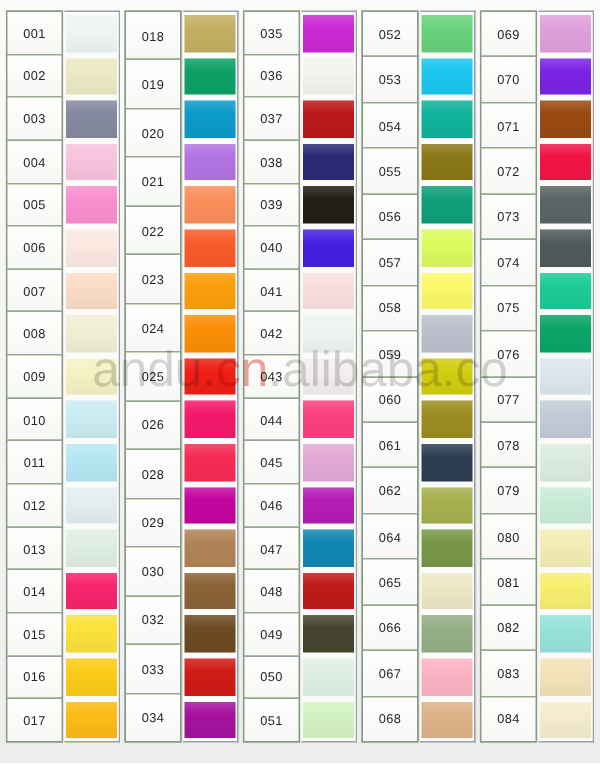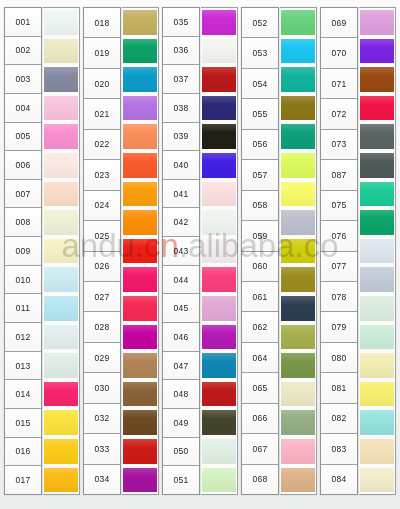--- a/index.html
+++ b/index.html
@@ -213,21 +213,20 @@
         <div class="codes">
           <div class="code-cell">018</div>
           <div class="code-cell">019</div>
           <div class="code-cell">020</div>
           <div class="code-cell">021</div>
           <div class="code-cell">022</div>
           <div class="code-cell">023</div>
           <div class="code-cell">024</div>
           <div class="code-cell">025</div>
           <div class="code-cell">026</div>
-          <div class="code-cell">027</div>
           <div class="code-cell">028</div>
           <div class="code-cell">029</div>
           <div class="code-cell">030</div>
           <div class="code-cell">032</div>
           <div class="code-cell">033</div>
           <div class="code-cell">034</div>
         </div>
         <div class="swatches">
           <div class="swatch-cell">
             <span class="swatch-chip" style="background: rgb(196, 176, 99);"></span>
@@ -429,21 +428,21 @@
           </div>
         </div>
       </div>
       <div class="column">
         <div class="codes">
           <div class="code-cell">069</div>
           <div class="code-cell">070</div>
           <div class="code-cell">071</div>
           <div class="code-cell">072</div>
           <div class="code-cell">073</div>
-          <div class="code-cell">087</div>
+          <div class="code-cell">074</div>
           <div class="code-cell">075</div>
           <div class="code-cell">076</div>
           <div class="code-cell">077</div>
           <div class="code-cell">078</div>
           <div class="code-cell">079</div>
           <div class="code-cell">080</div>
           <div class="code-cell">081</div>
           <div class="code-cell">082</div>
           <div class="code-cell">083</div>
           <div class="code-cell">084</div>

